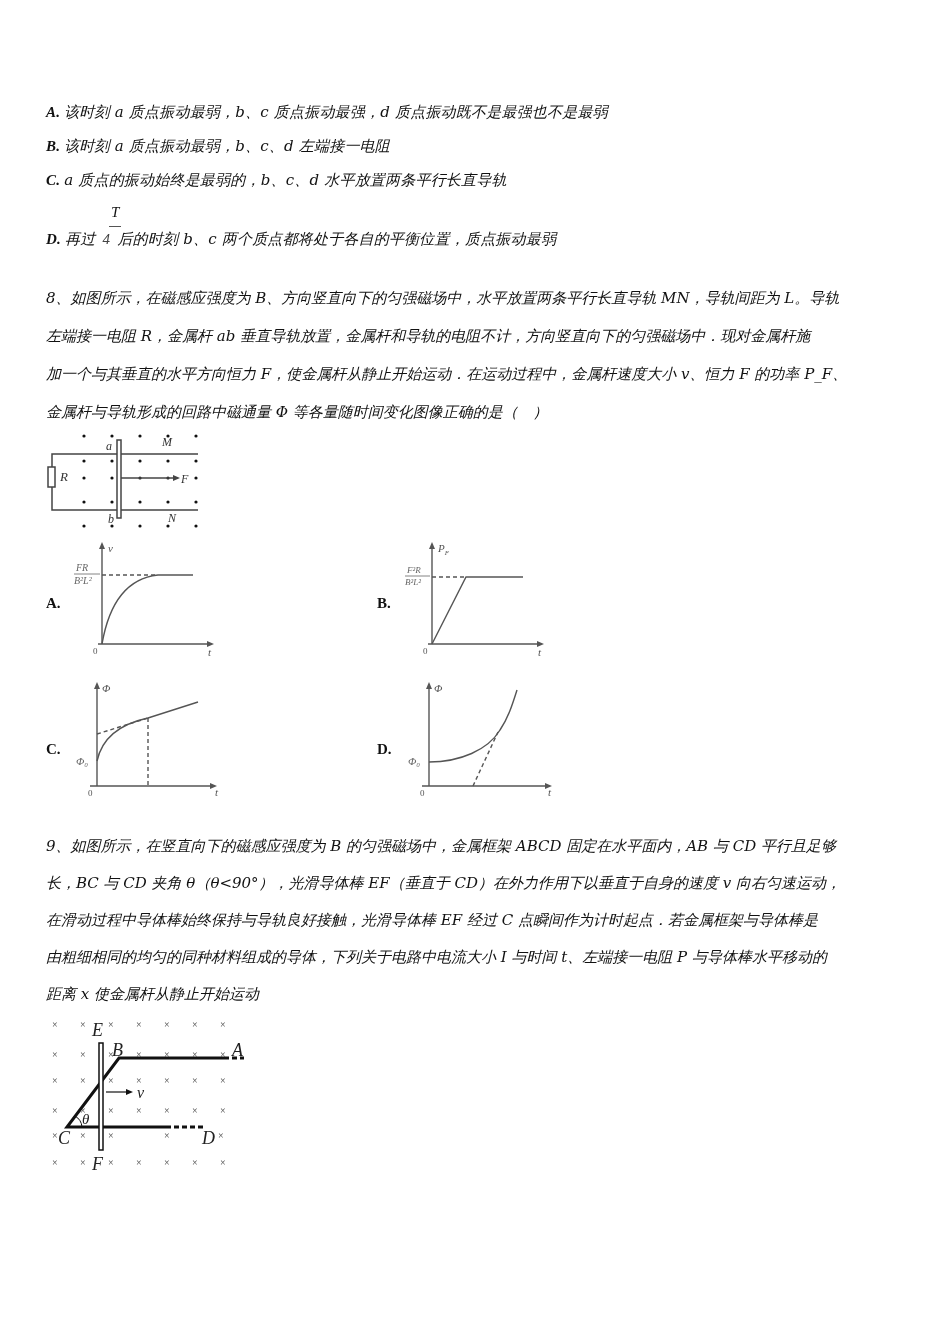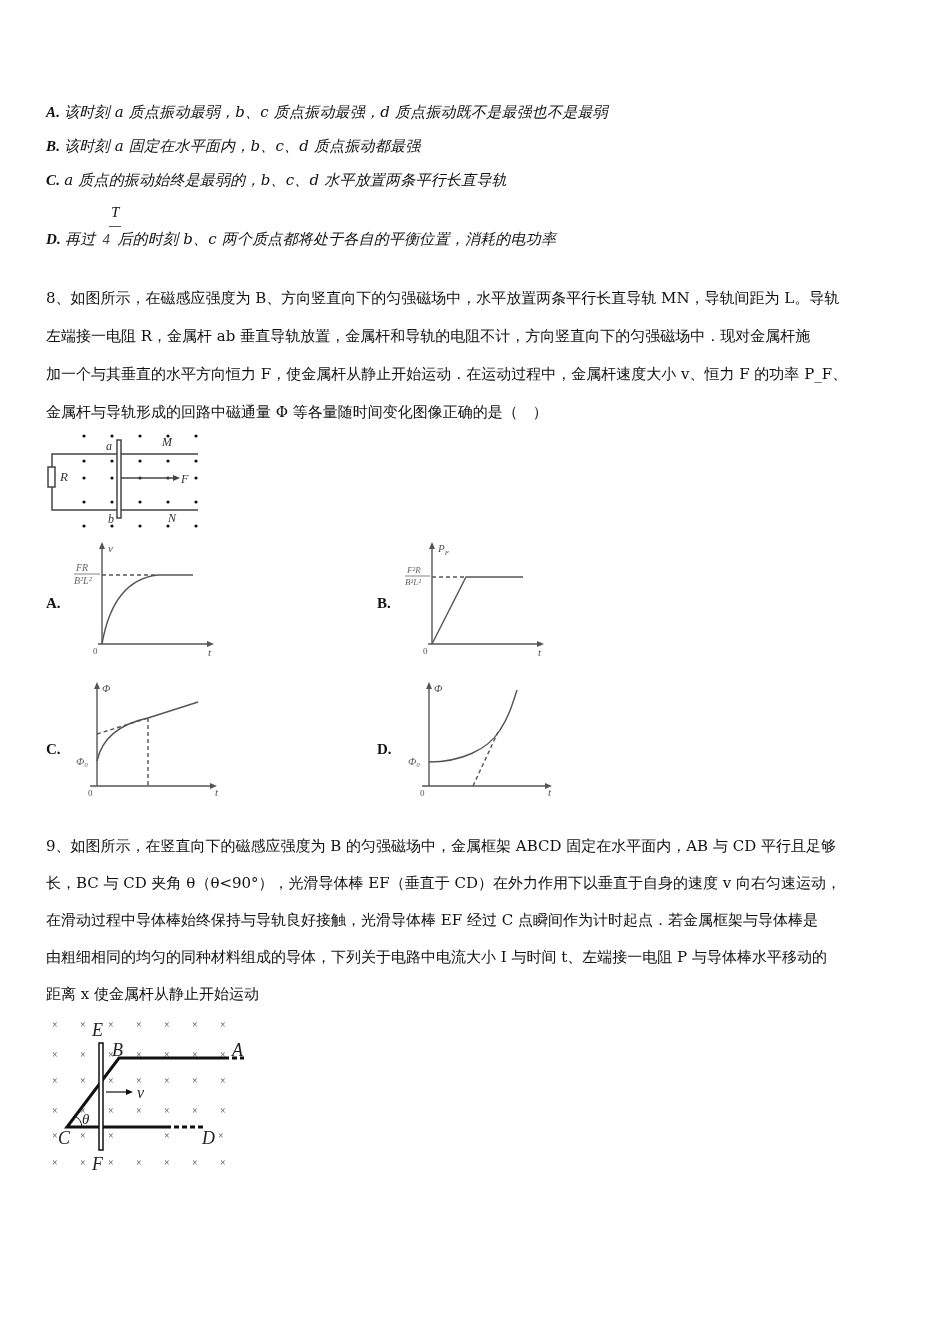--- a/index.html
+++ b/index.html
@@ -2,40 +2,40 @@
 <html><head>
 <meta charset="utf-8">
 <style>
   html, body { margin:0; padding:0; background:#fff; }
   body { width:950px; height:1344px; position:relative; overflow:hidden;
          font-family:"DejaVu Serif","Liberation Serif",serif; color:#111; }
   .line { position:absolute; left:46px; font-size:15px; line-height:20px; white-space:nowrap; letter-spacing:0.2px;font-style:italic; }
   .line b.opt { font-family:"Liberation Serif",serif; font-weight:bold; margin-right:4px; }
   .frac { position:absolute; font-family:"Liberation Serif",serif; font-style:italic; font-size:15px; }
   .para { position:absolute; left:46px; width:862px; font-size:15px; line-height:20px; }
-  .para .row { position:absolute; left:0; white-space:nowrap; }
+  .para .row { position:absolute; left:0; white-space:nowrap;font-style:italic; }
   svg text { font-family:"Liberation Serif",serif; }
   .lbl { position:absolute; font-family:"Liberation Serif",serif; font-weight:bold; font-size:15px; }
 </style>
 </head>
 <body>
 
 <div class="line" style="top:102px">
   <b class="opt">A.</b><span>该时刻 a 质点振动最弱，b、c 质点振动最强，d 质点振动既不是最强也不是最弱</span>
 </div>
 <div class="line" style="top:136px">
-  <b class="opt">B.</b><span>该时刻 a 固定在水平面内，b、c、d 质点振动都最强</span>
+  <b class="opt">B.</b><span>该时刻 a 质点振动最弱，b、c、d 左端接一电阻</span>
 </div>
 <div class="line" style="top:170px">
   <b class="opt">C.</b><span>a 质点的振动始终是最弱的，b、c、d 水平放置两条平行长直导轨</span>
 </div>
 <div class="frac" style="left:111px; top:204px;">T</div>
 <div style="position:absolute; left:109px; top:226px; width:12px; border-top:1px solid #555;"></div>
 <div class="line" style="top:229px">
-  <b class="opt">D.</b><span>再过</span><span style="display:inline-block;width:22px;text-align:center;font-family:'Liberation Serif',serif;color:#444">4</span><span>后的时刻 b、c 两个质点都将处于各自的平衡位置，消耗的电功率</span>
+  <b class="opt">D.</b><span>再过</span><span style="display:inline-block;width:22px;text-align:center;font-family:'Liberation Serif',serif;color:#444">4</span><span>后的时刻 b、c 两个质点都将处于各自的平衡位置，质点振动最弱</span>
 </div>
 
 <div class="para" style="top:288px">
   <div class="row" style="top:0">8、如图所示，在磁感应强度为 B、方向竖直向下的匀强磁场中，水平放置两条平行长直导轨 MN，导轨间距为 L。导轨</div>
   <div class="row" style="top:38px">左端接一电阻 R，金属杆 ab 垂直导轨放置，金属杆和导轨的电阻不计，方向竖直向下的匀强磁场中．现对金属杆施</div>
   <div class="row" style="top:76px">加一个与其垂直的水平方向恒力 F，使金属杆从静止开始运动．在运动过程中，金属杆速度大小 v、恒力 F 的功率 P_F、</div>
   <div class="row" style="top:114px">金属杆与导轨形成的回路中磁通量 Φ 等各量随时间变化图像正确的是（　）</div>
 </div>
 
 <svg style="position:absolute; left:44px; top:430px" width="160" height="104">

